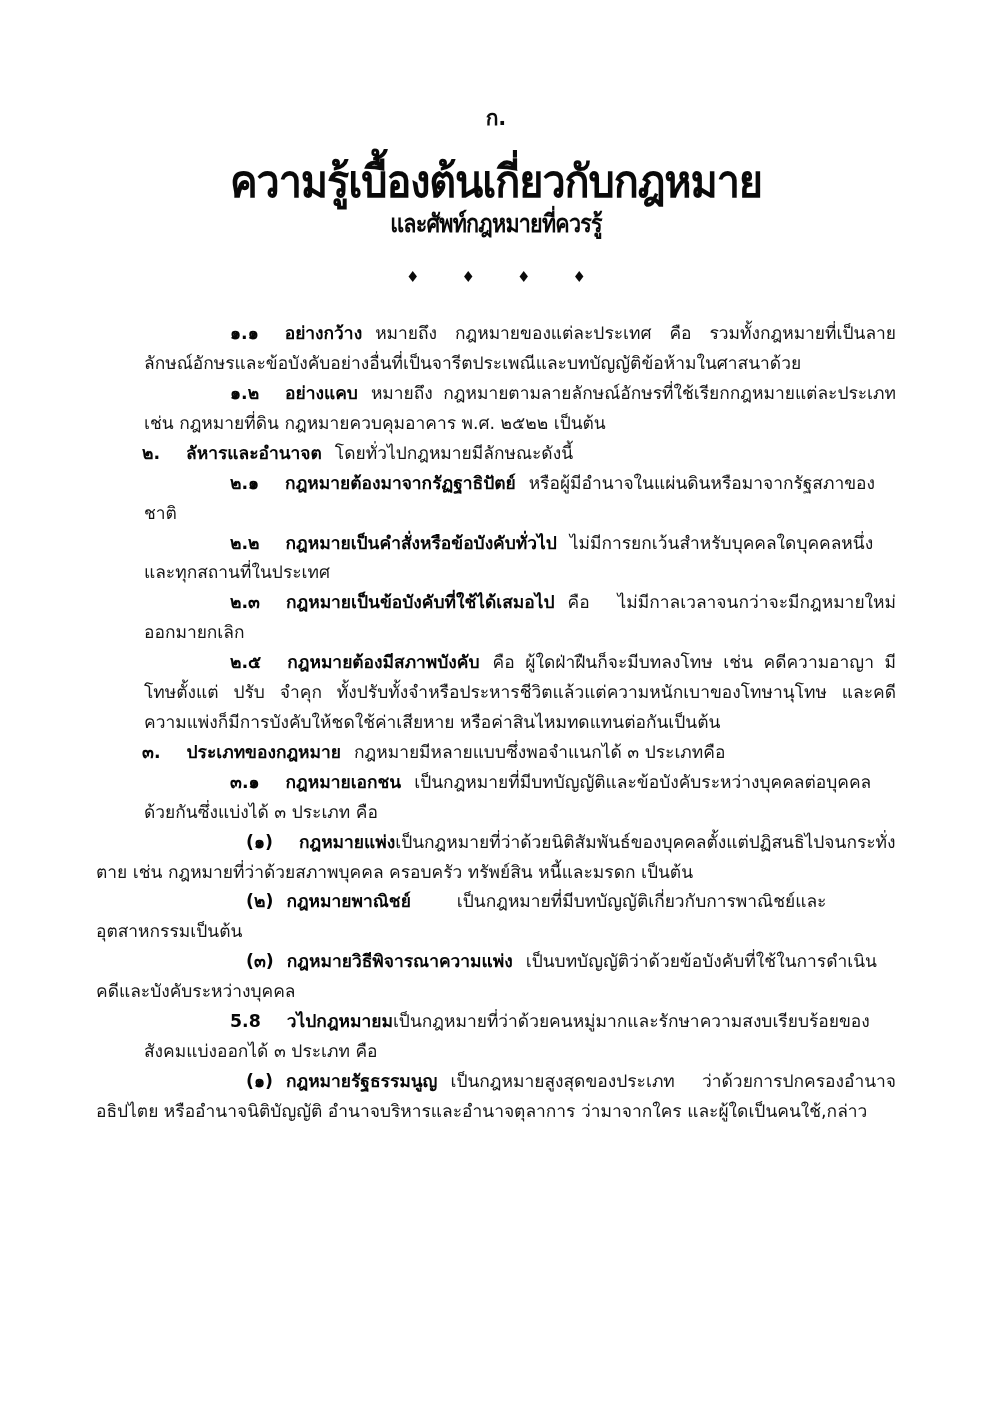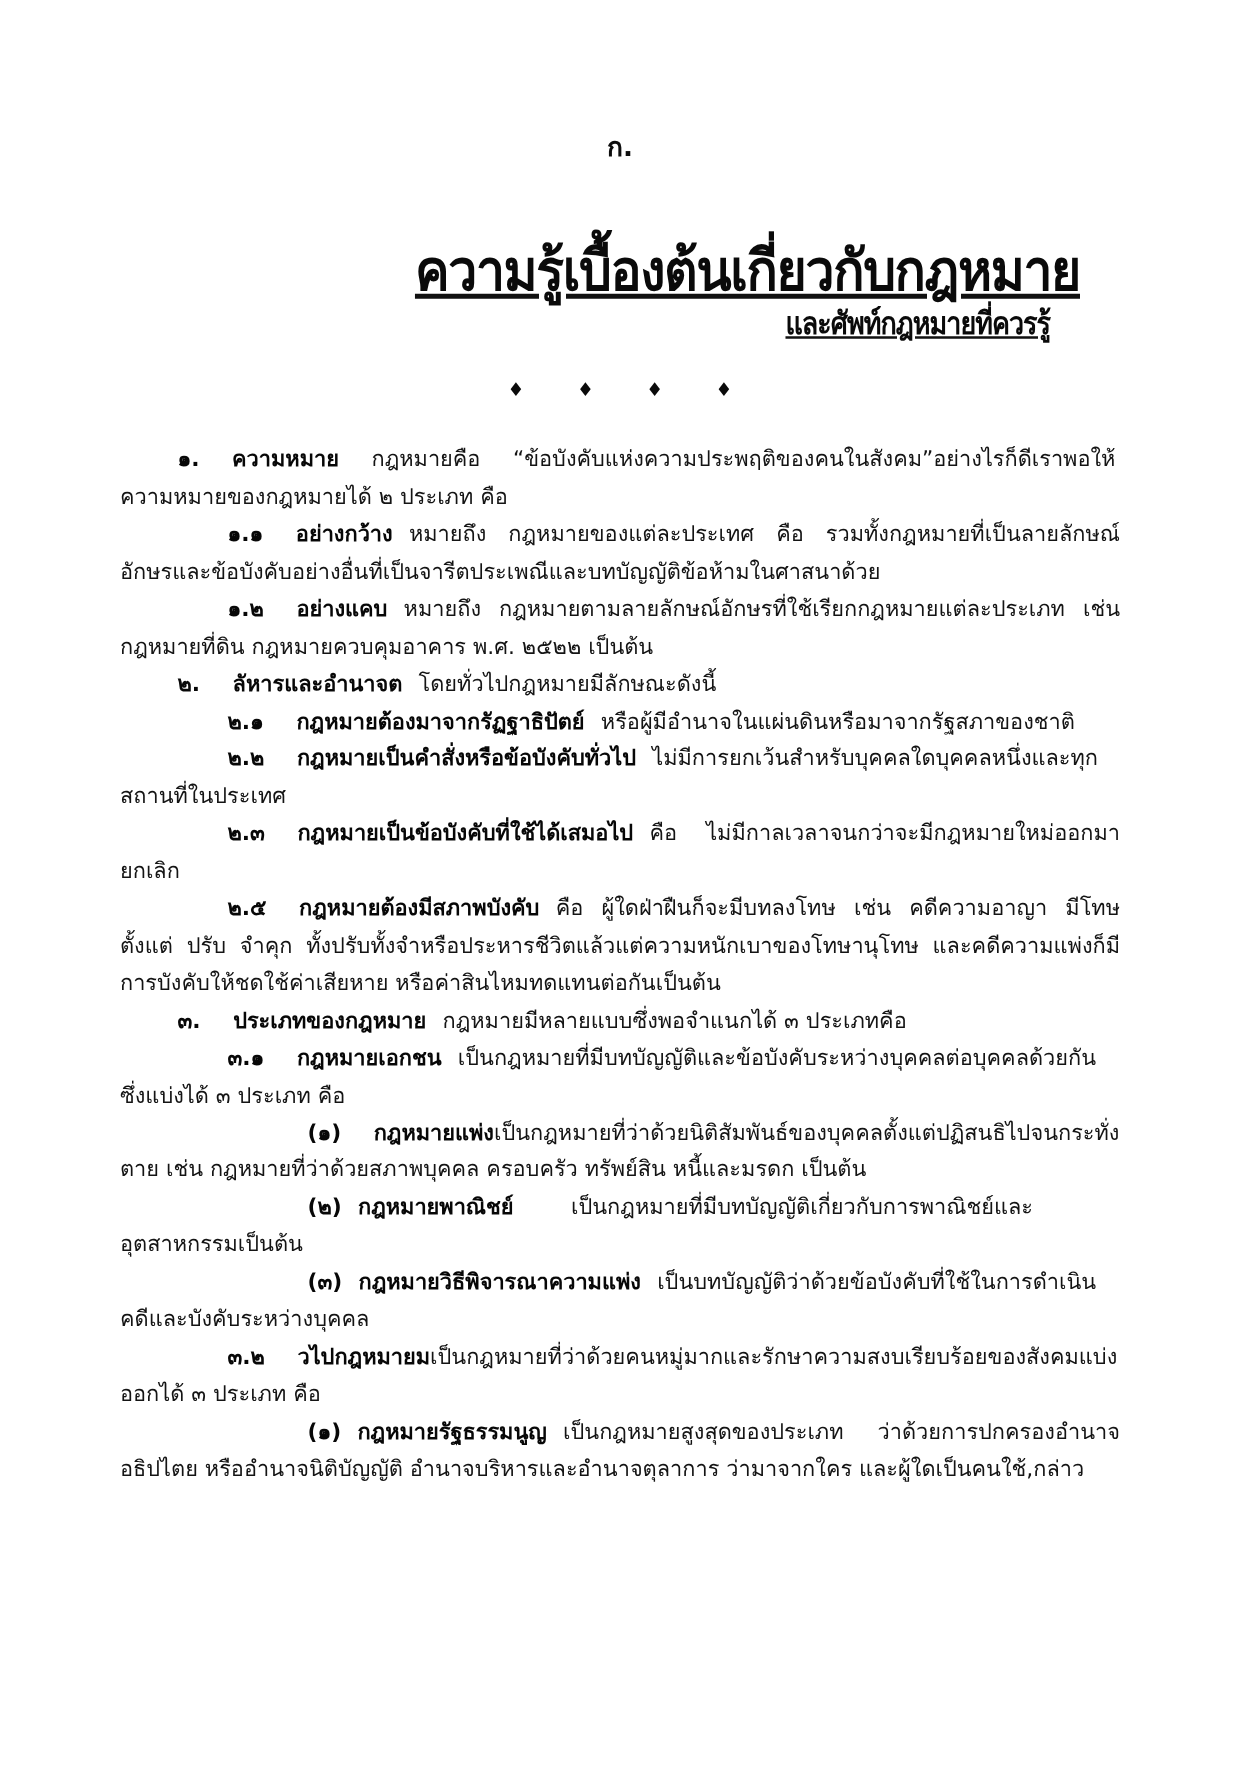--- a/index.html
+++ b/index.html
@@ -33,23 +33,22 @@
     text-align: center;
     font-size: 21px;
     font-weight: bold;
     color: #0d0d0d;
     padding-top: 108px;
     line-height: 1;
     letter-spacing: 0;
   }
 
   .title-block {
-    text-align: right;
-    margin-top: 64px;
-    text-decoration: underline;
+    text-align: center;
+    margin-top: 29px;
   }
 
   .doc-title {
     font-family: "DejaVu Serif", "Liberation Serif", serif;
     font-size: 45px;
     font-weight: bold;
     line-height: 1.06;
     color: #0a0a0a;
     letter-spacing: -1.2px;
     transform: scaleX(0.92);
@@ -94,21 +93,21 @@
 
   .para {
     margin: 0;
     text-align: justify;
     text-justify: inter-word;
     text-indent: 0;
   }
 
   
   .lvl-1 { padding-left: 0;    text-indent: 46px; }
-  .lvl-2 { padding-left: 0;    text-indent: 86px; }
+  .lvl-2 { padding-left: 0;    text-indent: 86px; margin-left: 48px; }
   .lvl-3 { padding-left: 0;    text-indent: 150px; }
 
   b, .b {
     font-weight: bold;
     color: #070707;
   }
   .wsp  { display: inline-block; width: 13px; }
   .wsp-l{ display: inline-block; width: 26px; }
   .wsp-xl{ display: inline-block; width: 46px; }
 
@@ -123,23 +122,20 @@
 
   <div class="title-block">
     <div class="doc-title">ความรู้เบื้องต้นเกี่ยวกับกฎหมาย</div>
     <div class="doc-subtitle">และศัพท์กฎหมายที่ควรรู้</div>
   </div>
 
   <div class="ornaments"><span class="dia">♦</span><span class="dia">♦</span><span class="dia">♦</span><span class="dia">♦</span></div>
 
   <div class="body">
 
-    <p class="para lvl-1">
-      <b class="nowrap">๑.</b><span class="wsp-l"></span><b>ความหมาย</b><span class="wsp-l"></span><span>กฎหมายคือ</span><span class="wsp-l"></span><span>“ข้อบังคับแห่งความประพฤติของคนในสังคม”อย่างไรก็ดีเราพอให้ความหมายของกฎหมายได้ ๒ ประเภท คือ</span>
-    </p>
 
     <p class="para lvl-2">
       <b class="nowrap">๑.๑</b><span class="wsp-l"></span><b>อย่างกว้าง</b><span class="wsp"></span><span>หมายถึง กฎหมายของแต่ละประเทศ คือ รวมทั้งกฎหมายที่เป็นลายลักษณ์อักษรและข้อบังคับอย่างอื่นที่เป็นจารีตประเพณีและบทบัญญัติข้อห้ามในศาสนาด้วย</span>
     </p>
 
     <p class="para lvl-2">
       <b class="nowrap">๑.๒</b><span class="wsp-l"></span><b>อย่างแคบ</b><span class="wsp"></span><span>หมายถึง กฎหมายตามลายลักษณ์อักษรที่ใช้เรียกกฎหมายแต่ละประเภท เช่น กฎหมายที่ดิน กฎหมายควบคุมอาคาร พ.ศ. ๒๕๒๒ เป็นต้น</span>
     </p>
 
     <p class="para lvl-1">
@@ -177,21 +173,21 @@
 
     <p class="para lvl-3">
       <b class="nowrap">(๒)</b><span class="wsp"></span><b>กฎหมายพาณิชย์</b><span class="wsp-xl"></span><span>เป็นกฎหมายที่มีบทบัญญัติเกี่ยวกับการพาณิชย์และอุตสาหกรรมเป็นต้น</span>
     </p>
 
     <p class="para lvl-3">
       <b class="nowrap">(๓)</b><span class="wsp"></span><b>กฎหมายวิธีพิจารณาความแพ่ง</b><span class="wsp"></span><span>เป็นบทบัญญัติว่าด้วยข้อบังคับที่ใช้ในการดำเนินคดีและบังคับระหว่างบุคคล</span>
     </p>
 
     <p class="para lvl-2">
-      <b class="nowrap">๓.๒</b><span class="wsp-l"></span><b>วไปกฎหมายม</b><span>เป็นกฎหมายที่ว่าด้วยคนหมู่มากและรักษาความสงบเรียบร้อยของสังคมแบ่งออกได้ ๓ ประเภท คือ</span>
+      <b class="nowrap">5.8</b><span class="wsp-l"></span><b>วไปกฎหมายม</b><span>เป็นกฎหมายที่ว่าด้วยคนหมู่มากและรักษาความสงบเรียบร้อยของสังคมแบ่งออกได้ ๓ ประเภท คือ</span>
     </p>
 
     <p class="para lvl-3">
       <b class="nowrap">(๑)</b><span class="wsp"></span><b>กฎหมายรัฐธรรมนูญ</b><span class="wsp"></span><span>เป็นกฎหมายสูงสุดของประเภท ว่าด้วยการปกครองอำนาจอธิปไตย หรืออำนาจนิติบัญญัติ อำนาจบริหารและอำนาจตุลาการ ว่ามาจากใคร และผู้ใดเป็นคนใช้,กล่าว</span>
     </p>
 
   </div>
 </div>
 
 </body></html>

